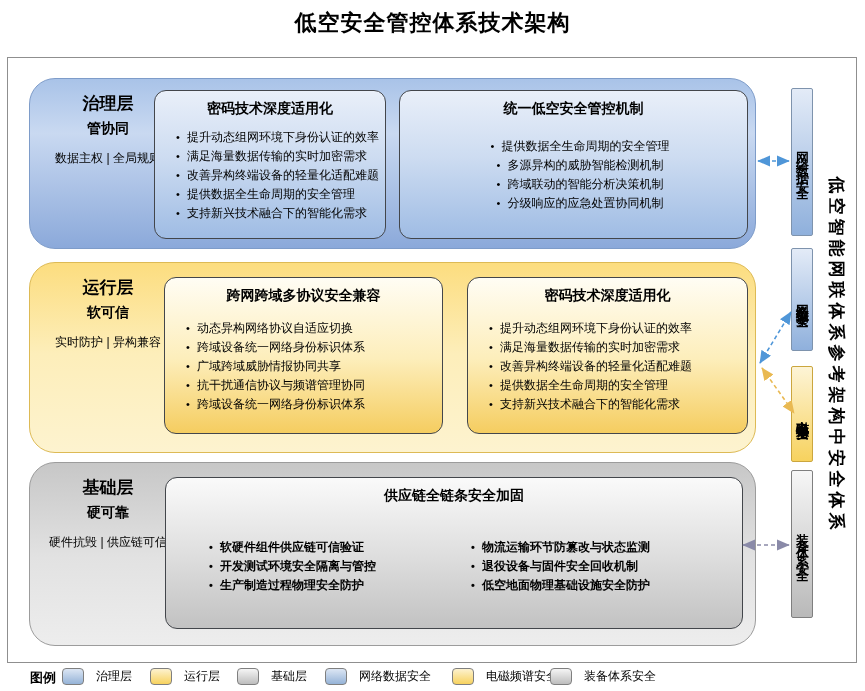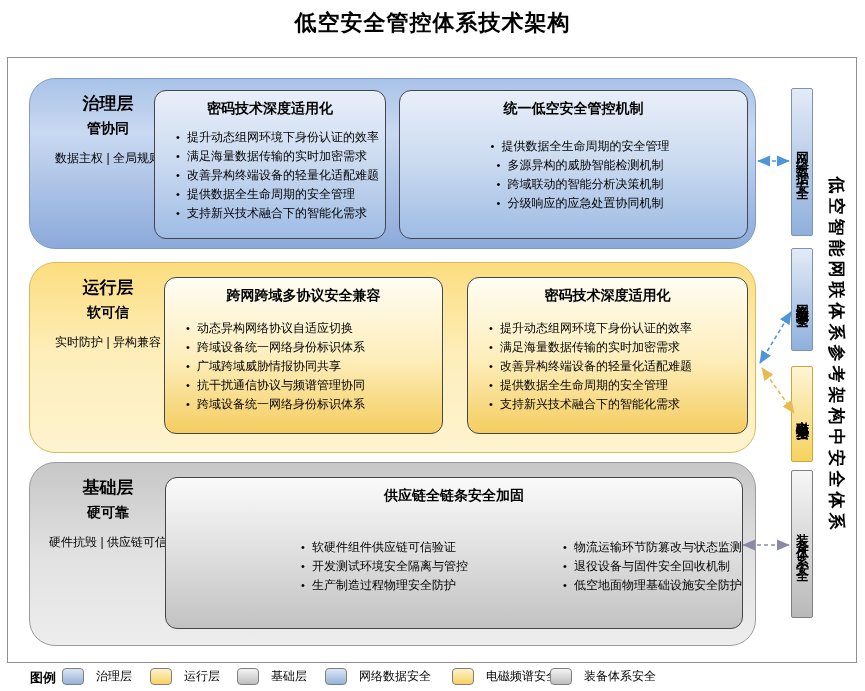--- a/index.html
+++ b/index.html
@@ -42,22 +42,22 @@
   .op-b1  { left:134px; top:14px; width:279px; height:157px; }
   .op-b2  { left:437px; top:14px; width:281px; height:157px; }
   .found-b{ left:135px; top:14px; width:578px; height:152px; }
 
   .inner-title { font-size:14px; font-weight:bold; text-align:center; padding-top:9px; }
   .bullets { flex:1; display:flex; flex-direction:column; justify-content:center;
              padding:4px 8px 10px 20px; }
   .bullet { position:relative; font-size:12px; line-height:19px; padding-left:12px; white-space:nowrap; }
   .bullet::before { content:"•"; position:absolute; left:1px; top:0; font-size:11px; }
 
-  .two-col { flex:1; display:flex; justify-content:flex-end; align-items:center;
-             padding-left:42px; }
+  .two-col { flex:1; display:flex; justify-content:flex-start; align-items:center;
+             padding-left:42px;font-weight:bold; }
   .col { display:flex; flex-direction:column; }
   .col.left { width:262px; }
 
   
   .vbox { position:absolute; left:783px; width:22px; display:flex; align-items:center;
           justify-content:center; border-radius:2px; }
   .vbox span { writing-mode:vertical-rl; text-orientation:upright; font-size:13px;
                font-weight:bold; }
   .vbox.blue   { background:linear-gradient(180deg,#e3ebf7 0%,#8fb0dc 100%); border:1px solid #7e93ad; }
   .vbox.yellow { background:linear-gradient(180deg,#fdf4d6 0%,#f7d25e 100%); border:1px solid #cba63e; }

